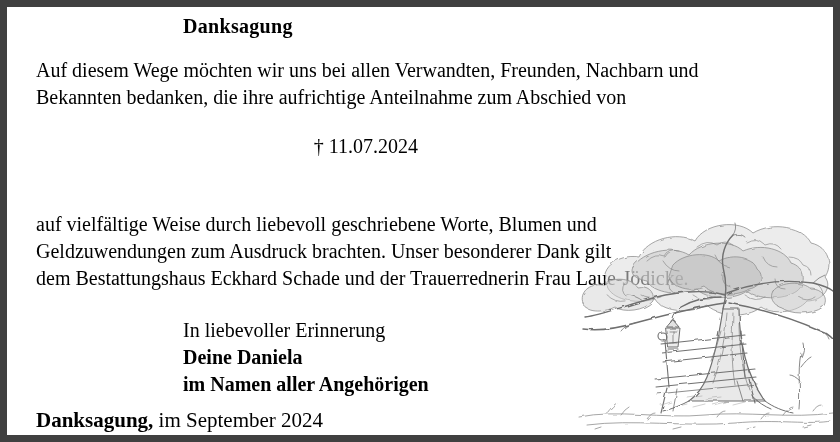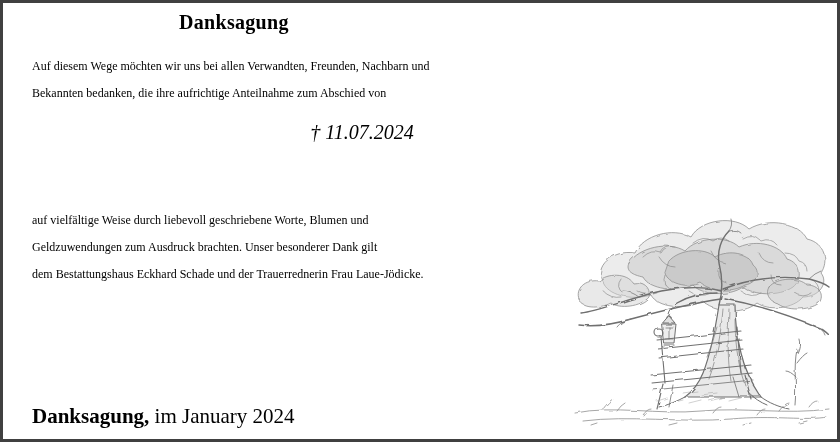--- a/index.html
+++ b/index.html
@@ -1,43 +1,43 @@
 <!DOCTYPE html>
 <html><head>
 <meta charset="utf-8">
 <style>
   html,body{margin:0;padding:0;background:#ffffff;}
   .page{
     position:relative;
     width:840px;height:442px;
     box-sizing:border-box;
-    border:3px solid #404040;
+    border:7px solid #404040;
     background:#ffffff;
     font-family:"Liberation Serif","DejaVu Serif",serif;
     color:#000000;
     overflow:hidden;
   }
   .title{
     position:absolute;left:176px;top:8px;
     font-size:20px;font-weight:bold;letter-spacing:.3px;
   }
   .para{
     position:absolute;left:29px;
-    font-size:12px;line-height:27px;white-space:nowrap;
+    font-size:20px;line-height:27px;white-space:nowrap;
   }
   .intro{top:50px;}
   .body-para{top:204px;}
   .name-wrap{
     position:absolute;left:29px;top:118px;width:660px;text-align:center;
   }
   .deceased{
     font-size:49px;font-weight:bold;line-height:52px;letter-spacing:.5px;
   }
   .death-date{
-    font-size:20px;font-style:italic;
+    font-size:20px;margin-top:10px;
   }
   .closing{
     position:absolute;left:176px;top:310px;
     font-size:20px;line-height:27px;white-space:nowrap;
   }
   .closing .bold-lines{font-weight:bold;}
   .place-line{
     position:absolute;left:29px;top:401px;
     font-size:21px;white-space:nowrap;
   }
@@ -54,23 +54,27 @@
   <div class="title">Danksagung</div>
 
   <div class="para intro">Auf diesem Wege möchten wir uns bei allen Verwandten, Freunden, Nachbarn und<br>Bekannten bedanken, die ihre aufrichtige Anteilnahme zum Abschied von</div>
 
   <div class="name-wrap">
     <div class="death-date">† 11.07.2024</div>
   </div>
 
   <div class="para body-para">auf vielfältige Weise durch liebevoll geschriebene Worte, Blumen und<br>Geldzuwendungen zum Ausdruck brachten. Unser besonderer Dank gilt<br>dem Bestattungshaus Eckhard Schade und der Trauerrednerin Frau Laue-Jödicke.</div>
 
+  <div class="closing">
+    <div>In liebevoller Erinnerung</div>
+    <div class="bold-lines">Deine Daniela<br>im Namen aller Angehörigen</div>
+  </div>
 
   <div class="place-line">
-    <span class="place">Danksagung,</span><span> im January 2024</span>
+    <span class="place">Danksagung,</span><span> im September 2024</span>
   </div>
 
   <svg class="sketch" viewBox="0 0 258 244" xmlns="http://www.w3.org/2000/svg" aria-hidden="true">
     <defs>
       <filter id="rough" x="-10%" y="-10%" width="120%" height="120%">
         <feTurbulence type="fractalNoise" baseFrequency="0.09" numOctaves="2" seed="7" result="n"></feTurbulence>
         <feDisplacementMap in="SourceGraphic" in2="n" scale="3"></feDisplacementMap>
       </filter>
     </defs>
     <g filter="url(#rough)" fill="none" stroke="#8a8a8a" stroke-width="1" stroke-linecap="round">

